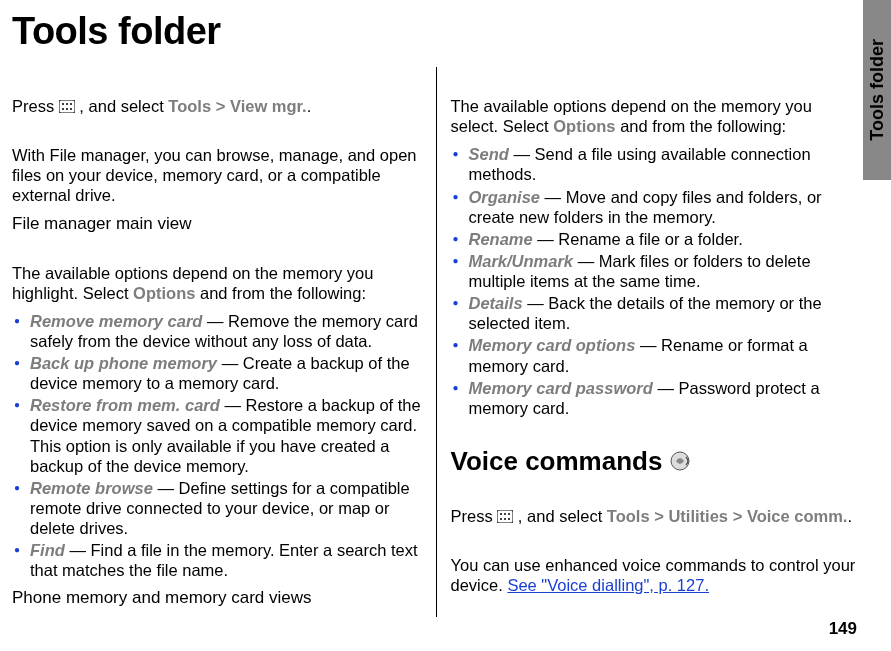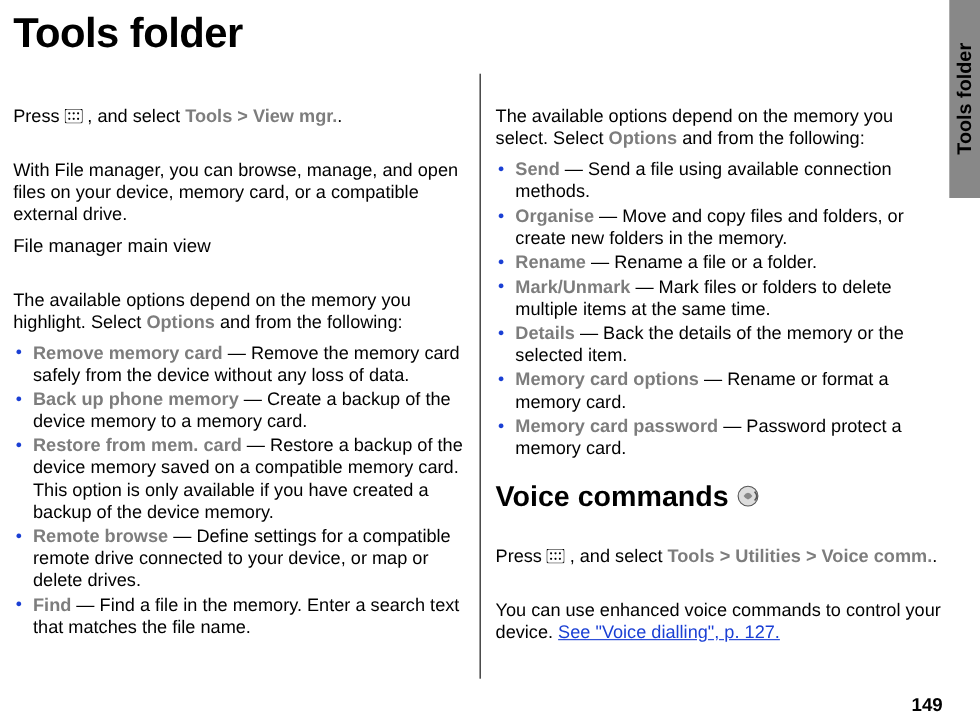--- a/index.html
+++ b/index.html
@@ -12,24 +12,24 @@
   .cols > * { break-inside: avoid-column; }
   h2 { font-size: 26px; font-weight: bold; margin: 4px 0 8px; display: flex; align-items: center; gap: 8px; }
   h2 .icon { display: inline-flex; }
   .para { font-size: 16.5px; line-height: 1.22; margin-bottom: 8px; margin-top: 29px; }
   .sub { font-size: 17px; font-weight: normal; margin: 4px 0 6px; }
   .grey { color: #7d7d7d; font-weight: bold; }
   .link { color: #1a3fd4; text-decoration: underline; }
   ul { list-style: none; margin-bottom: 8px; }
   ul li { font-size: 16.5px; line-height: 1.22; padding-left: 18px; position: relative; margin-bottom: 2px; }
   ul li::before { content: "●"; color: #1a3fd4; font-size: 10px; position: absolute; left: 2px; top: 4px; }
-  .term { color: #7d7d7d; font-weight: bold; }
+  .term { color: #7d7d7d; font-weight: bold; font-style: italic; }
   .key { display: inline-block; width: 16px; height: 13px; vertical-align: -1px; }
   .gt { color: #7d7d7d; font-weight: bold; }
-  .pagenum { position: absolute; right: 34px; bottom: 0; font-size: 17px; font-weight: bold; }
+  .pagenum { position: absolute; right: 34px; bottom: 12px; font-size: 17px; font-weight: bold; }
   .break { break-before: column; }
 </style>
 </head>
 <body>
 
 <div class="page">
 
   <div class="side-tab">
     <span>Tools folder</span>
   </div>
@@ -67,36 +67,37 @@
     </p>
 
     <ul>
       <li><span class="term">Remove memory card</span><span> — Remove the memory card safely from the device without any loss of data.</span></li>
       <li><span class="term">Back up phone memory</span><span> — Create a backup of the device memory to a memory card.</span></li>
       <li><span class="term">Restore from mem. card</span><span> — Restore a backup of the device memory saved on a compatible memory card. This option is only available if you have created a backup of the device memory.</span></li>
       <li><span class="term">Remote browse</span><span> — Define settings for a compatible remote drive connected to your device, or map or delete drives.</span></li>
       <li><span class="term">Find</span><span> — Find a file in the memory. Enter a search text that matches the file name.</span></li>
     </ul>
 
+    <p class="sub">Phone memory and memory card views</p>
 
     <p class="para break">
       <span>The available options depend on the memory you select. Select </span><span class="grey">Options</span><span> and from the following:</span>
     </p>
 
     <ul>
       <li><span class="term">Send</span><span> — Send a file using available connection methods.</span></li>
       <li><span class="term">Organise</span><span> — Move and copy files and folders, or create new folders in the memory.</span></li>
       <li><span class="term">Rename</span><span> — Rename a file or a folder.</span></li>
       <li><span class="term">Mark/Unmark</span><span> — Mark files or folders to delete multiple items at the same time.</span></li>
       <li><span class="term">Details</span><span> — Back the details of the memory or the selected item.</span></li>
       <li><span class="term">Memory card options</span><span> — Rename or format a memory card.</span></li>
       <li><span class="term">Memory card password</span><span> — Password protect a memory card.</span></li>
     </ul>
 
-    <h2 style="margin-top:18px;">
+    <h2 style="margin-top:28px;">
       <span>Voice commands</span>
       <span class="icon">
         <svg width="22" height="20" viewBox="0 0 22 20">
             <circle cx="10" cy="10" r="9" fill="#ddd" stroke="#555"></circle>
             <path d="M6 10 Q10 4 14 10 Q10 16 6 10" fill="#888"></path>
             <path d="M16 6 Q20 10 16 14" fill="none" stroke="#555" stroke-width="1.5"></path>
           </svg>
       </span>
     </h2>
 

